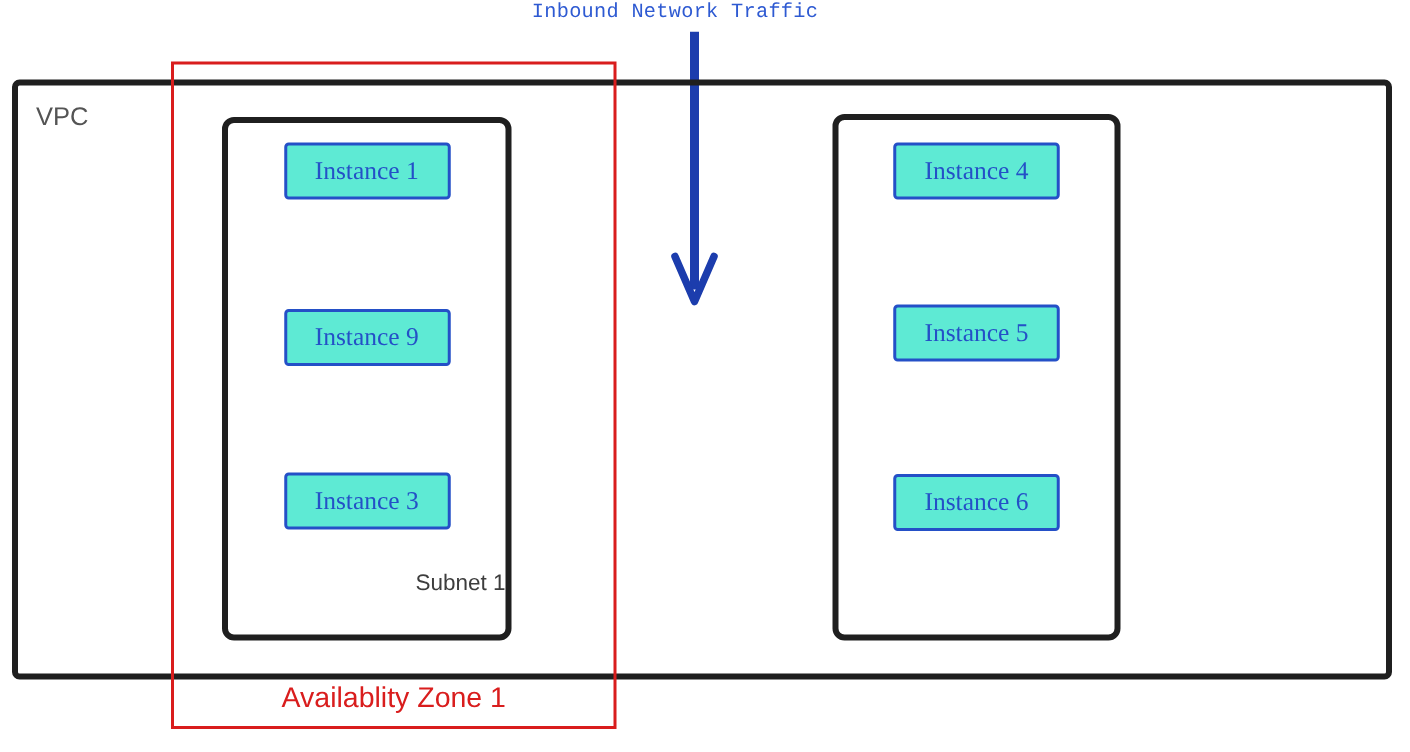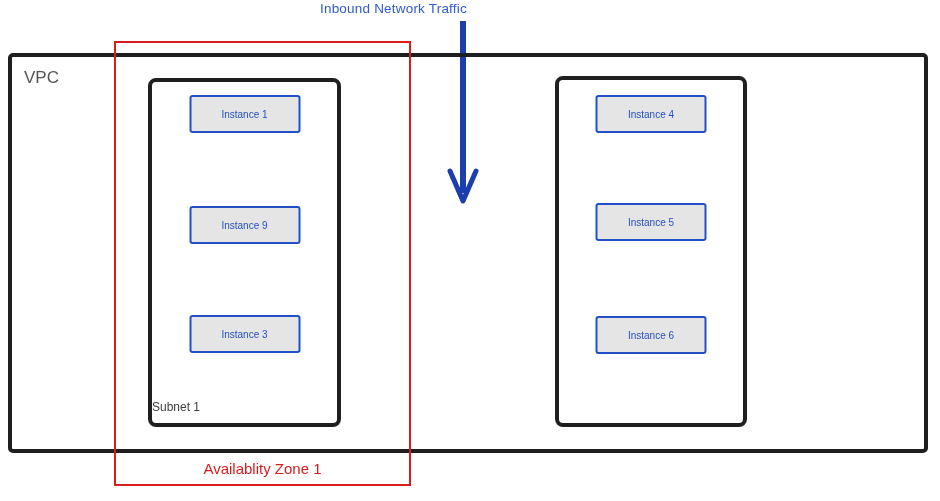--- a/index.html
+++ b/index.html
@@ -15,23 +15,25 @@
   body{font-family:"Liberation Sans", sans-serif;}
   .canvas{
     position:relative;
     width:940px;height:501px;
     background:#ffffff;
     overflow:hidden;
   }
   .title{
     position:absolute;
     left:320px;top:1px;width:260px;
+    text-align:center;
     color:var(--title-blue);
     font-size:13.5px;
     letter-spacing:0.2px;
+    font-family:Liberation Mono, monospace;
   }
   .arrow{
     position:absolute;
     left:447px;top:21px;
     width:32px;height:184px;
   }
   .vpc-box{
     position:absolute;
     left:8px;top:53px;
     width:912px;height:392px;   
@@ -52,47 +54,48 @@
     border:2px solid var(--zone-red);
     background:transparent;
   }
   .zone-1{left:114px;width:293px;}
   .zone-2{left:519px;width:292px;}
   .zone-label{
     position:absolute;
     left:0;right:0;bottom:7px;
     text-align:center;
     color:var(--zone-red);
-    font-size:15px;
+    font-size:19px;
   }
   .subnet-box{
     position:absolute;
     border:4px solid var(--box-black);
     border-radius:8px;
     background:transparent;
   }
   .subnet-1{left:148px;top:78px;width:185px;height:341px;}  
   .subnet-2{left:555px;top:76px;width:184px;height:343px;}  
   .subnet-label{
     position:absolute;
-    left:0;right:0;bottom:9px;
-    text-align:left;
+    left:0;right:0;bottom:26px;
+    text-align:right;
     color:var(--subnet-gray);
-    font-size:12px;
+    font-size:15px;
   }
   .instance-box{
     position:absolute;
     left:50%;transform:translateX(-50%);
     width:107px;height:34px;    
     border:2px solid var(--instance-blue);
     border-radius:3px;
     display:flex;align-items:center;justify-content:center;
     color:var(--instance-blue);
-    font-size:10px;
-    background:#e5e5e5;
+    font-size:17px;
+    background:#5eead4;
+    font-family:Liberation Serif, serif;
   }
   .s1-i1{top:13px;} .s1-i2{top:124px;} .s1-i3{top:233px;}
   .s2-i1{top:15px;} .s2-i2{top:123px;} .s2-i3{top:236px;}
 </style>
 </head>
 <body>
 
 <div class="canvas">
 
   <div class="title">Inbound Network Traffic</div>

